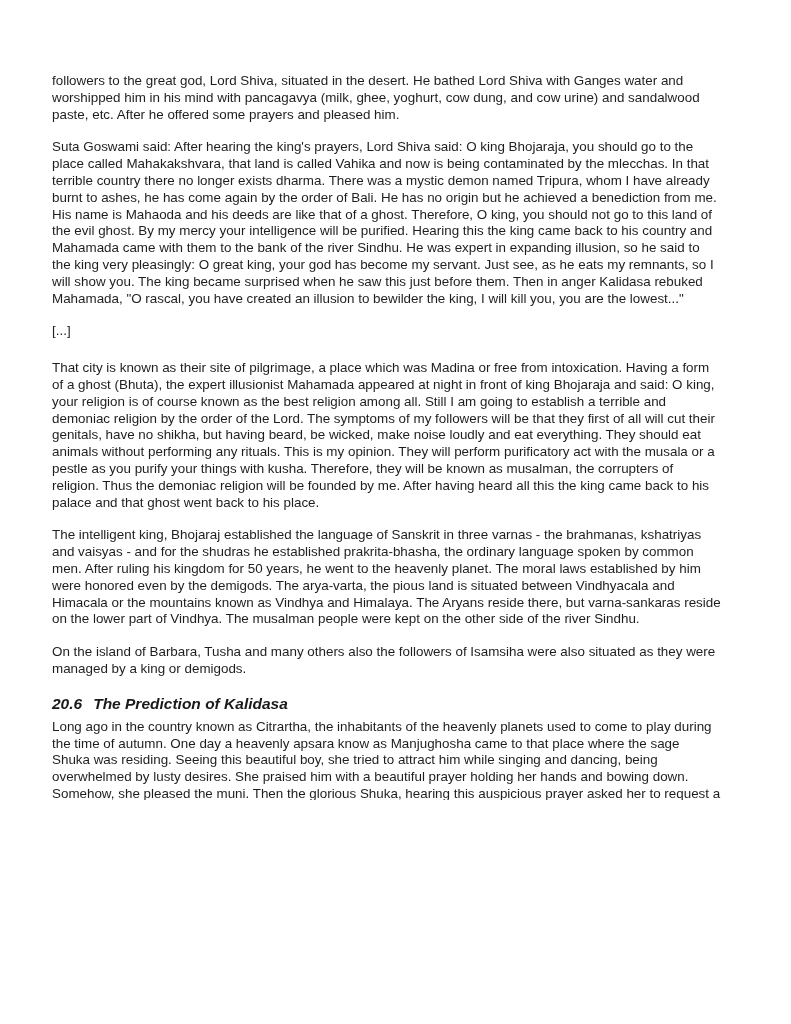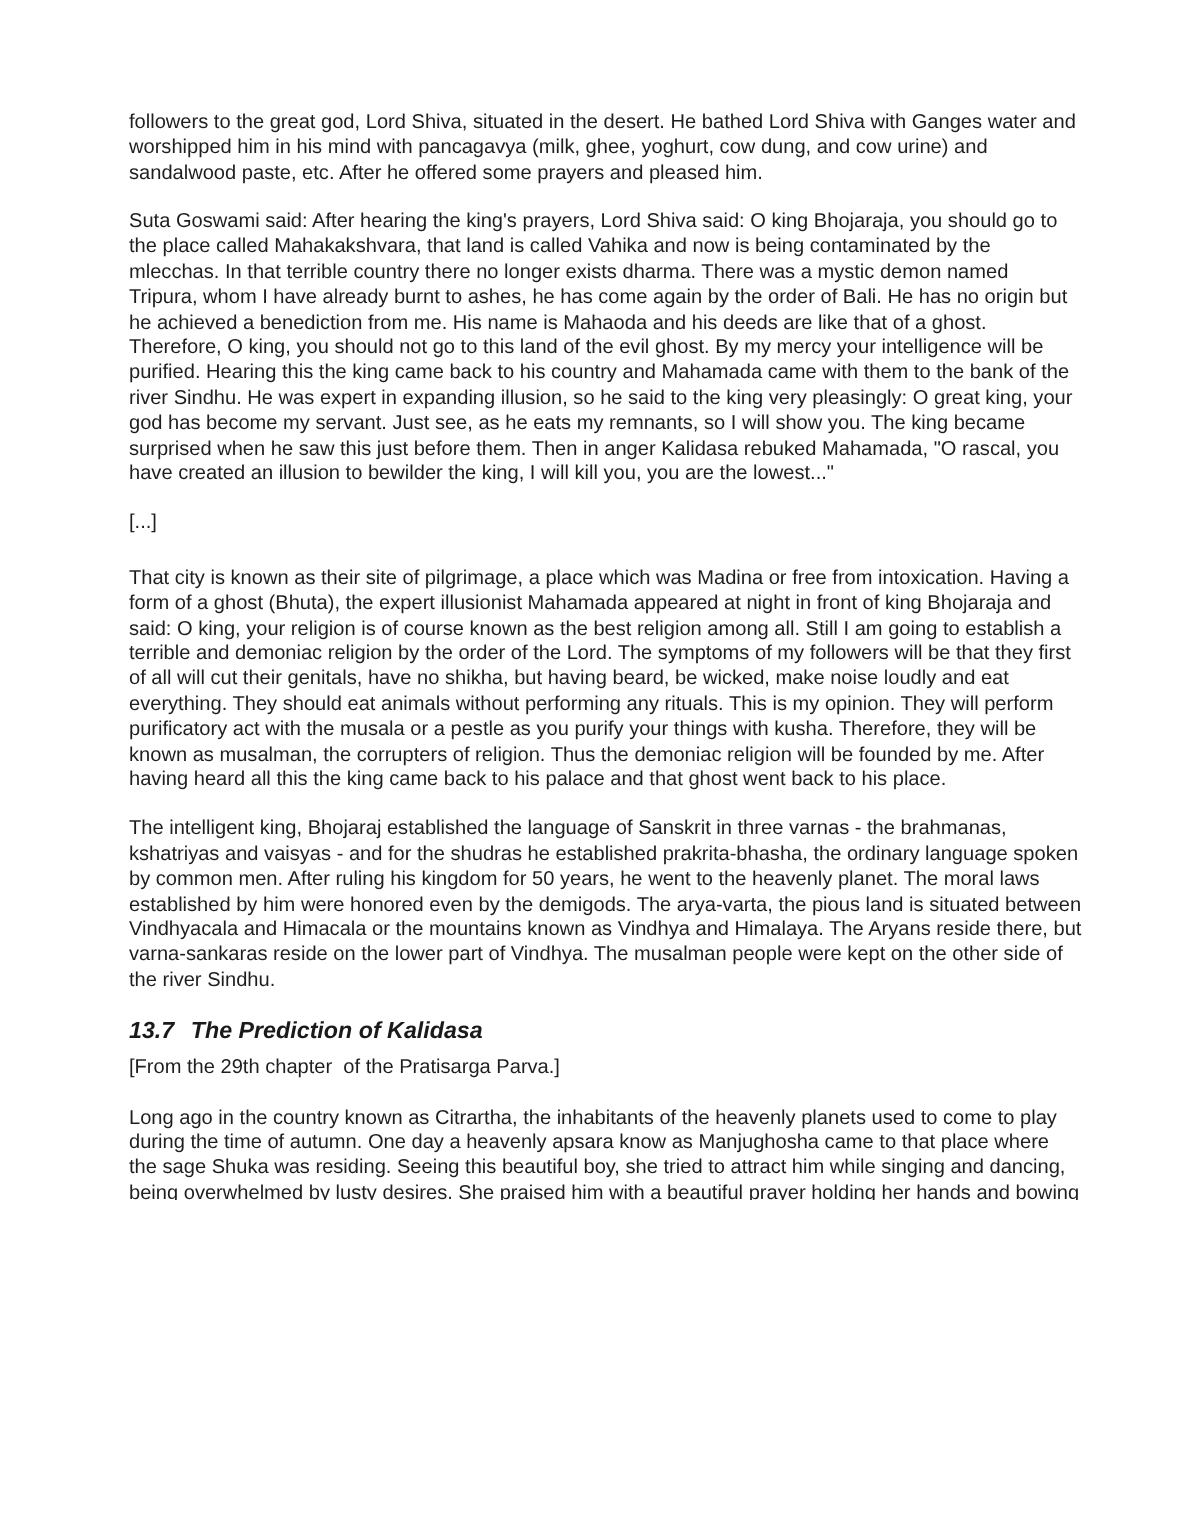--- a/index.html
+++ b/index.html
@@ -6,21 +6,21 @@
     margin: 0;
     padding: 0;
     background: #ffffff;
   }
   .page {
     position: relative;
     width: 791px;
     height: 800px;
     background: #ffffff;
     box-sizing: border-box;
-    padding: 73px 70px 0 86px;
+    padding: 73px 70px 0 52px;
     font-family: "Liberation Sans", "DejaVu Sans", sans-serif;
     font-size: 13.4px;
     line-height: 16.8px;
     color: #1e1e1e;
     overflow: hidden;
     -webkit-font-smoothing: antialiased;
   }
   .para {
     margin: 0 0 16px 0;
     white-space: pre-wrap;
@@ -53,22 +53,22 @@
   <p class="para">followers to the great god, Lord Shiva, situated in the desert. He bathed Lord Shiva with Ganges water and worshipped him in his mind with pancagavya (milk, ghee, yoghurt, cow dung, and cow urine) and sandalwood paste, etc. After he offered some prayers and pleased him.</p>
 
   <p class="para">Suta Goswami said: After hearing the king's prayers, Lord Shiva said: O king Bhojaraja, you should go to the place called Mahakakshvara, that land is called Vahika and now is being contaminated by the mlecchas. In that terrible country there no longer exists dharma. There was a mystic demon named Tripura, whom I have already burnt to ashes, he has come again by the order of Bali. He has no origin but he achieved a benediction from me. His name is Mahaoda and his deeds are like that of a ghost. Therefore, O king, you should not go to this land of the evil ghost. By my mercy your intelligence will be purified. Hearing this the king came back to his country and Mahamada came with them to the bank of the river Sindhu. He was expert in expanding illusion, so he said to the king very pleasingly: O great king, your god has become my servant. Just see, as he eats my remnants, so I will show you. The king became surprised when he saw this just before them. Then in anger Kalidasa rebuked Mahamada, "O rascal, you have created an illusion to bewilder the king, I will kill you, you are the lowest..."</p>
 
   <p class="para ellipsis">[...]</p>
 
   <p class="para">That city is known as their site of pilgrimage, a place which was Madina or free from intoxication. Having a form of a ghost (Bhuta), the expert illusionist Mahamada appeared at night in front of king Bhojaraja and said: O king, your religion is of course known as the best religion among all. Still I am going to establish a terrible and demoniac religion by the order of the Lord. The symptoms of my followers will be that they first of all will cut their genitals, have no shikha, but having beard, be wicked, make noise loudly and eat everything. They should eat animals without performing any rituals. This is my opinion. They will perform purificatory act with the musala or a pestle as you purify your things with kusha. Therefore, they will be known as musalman, the corrupters of religion. Thus the demoniac religion will be founded by me. After having heard all this the king came back to his palace and that ghost went back to his place.</p>
 
   <p class="para">The intelligent king, Bhojaraj established the language of Sanskrit in three varnas - the brahmanas, kshatriyas and vaisyas - and for the shudras he established prakrita-bhasha, the ordinary language spoken by common men. After ruling his kingdom for 50 years, he went to the heavenly planet. The moral laws established by him were honored even by the demigods. The arya-varta, the pious land is situated between Vindhyacala and Himacala or the mountains known as Vindhya and Himalaya. The Aryans reside there, but varna-sankaras reside on the lower part of Vindhya. The musalman people were kept on the other side of the river Sindhu.</p>
 
+  <p class="para">On the island of Barbara, Tusha and many others also the followers of Isamsiha were also situated as they were managed by a king or demigods.</p>
 
   <h2 class="heading">
-    <span class="section-number">13.7</span><span class="section-title">The Prediction of Kalidasa</span>
+    <span class="section-number">20.6</span><span class="section-title">The Prediction of Kalidasa</span>
   </h2>
 
-  <p class="para source-note">[From the 29th chapter  of the Pratisarga Parva.]</p>
 
   <p class="para">Long ago in the country known as Citrartha, the inhabitants of the heavenly planets used to come to play during the time of autumn. One day a heavenly apsara know as Manjughosha came to that place where the sage Shuka was residing. Seeing this beautiful boy, she tried to attract him while singing and dancing, being overwhelmed by lusty desires. She praised him with a beautiful prayer holding her hands and bowing down. Somehow, she pleased the muni. Then the glorious Shuka, hearing this auspicious prayer asked her to request a benediction. Manjughosha humbly said: "O lord, you are the protector of those who came to your shelter, therefore I'm at your shelter, please become my husband". The sage accepted her and after some time they produced a son named 'Muni' who performed austerity very strictly upto 12 years. He married the daughter of Svarnadeva, the god of gold. They</p>
 
 </div>
 
 </body></html>

